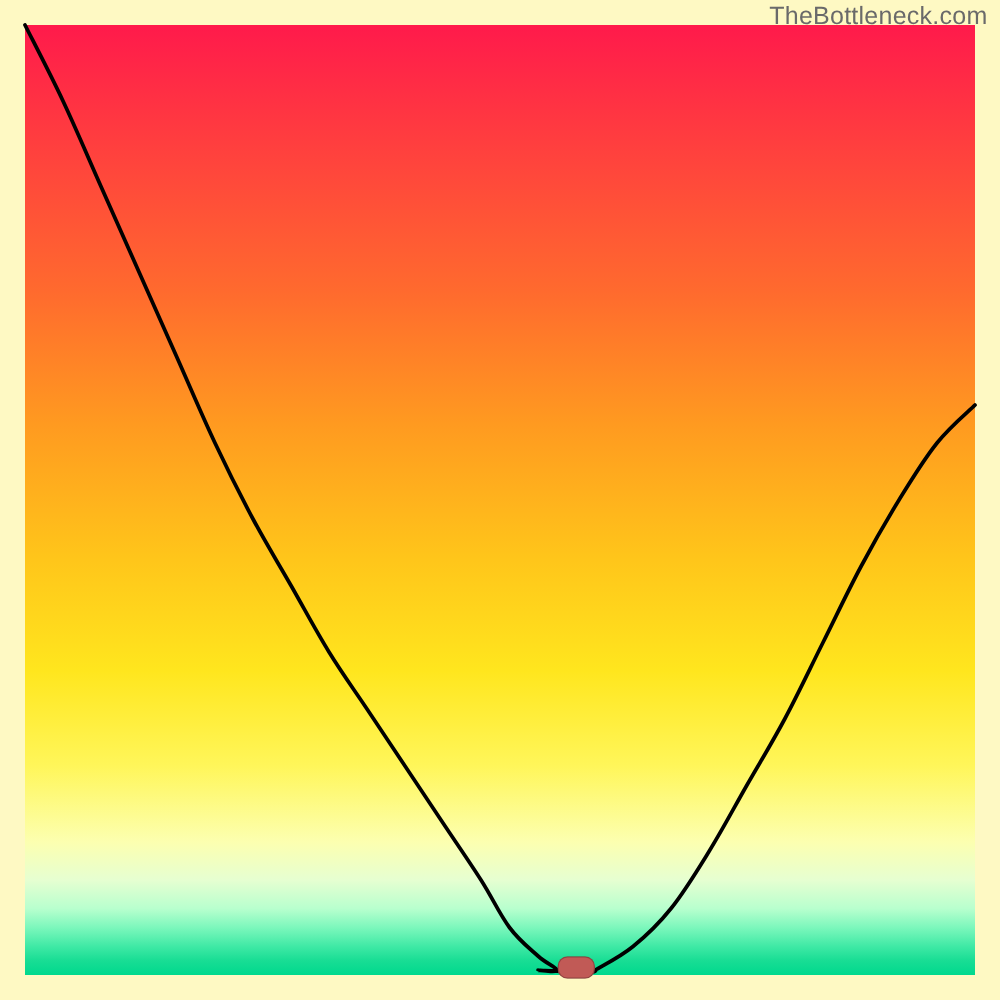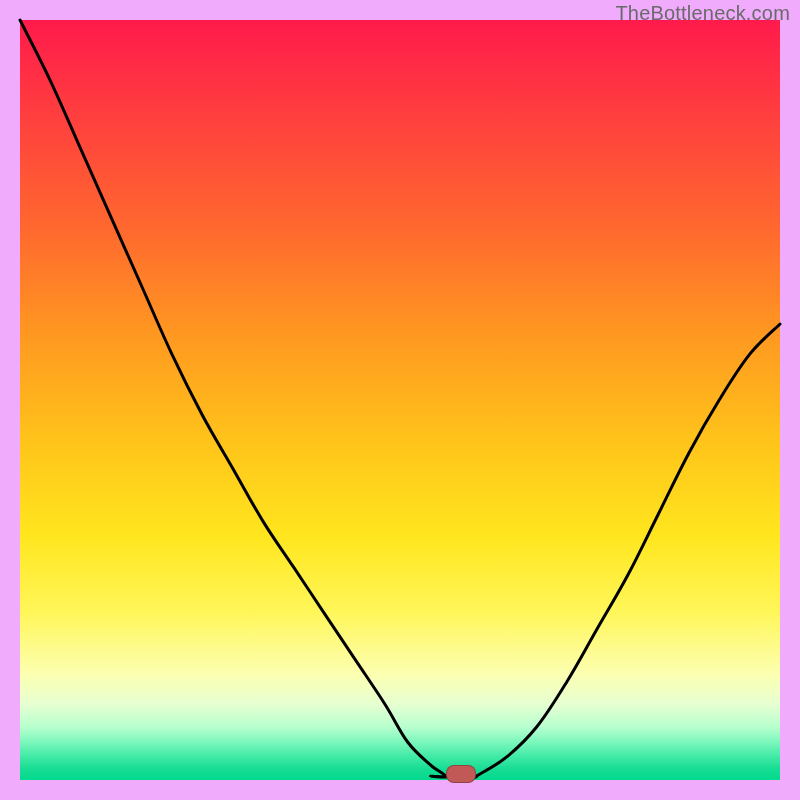--- a/index.html
+++ b/index.html
@@ -9,21 +9,21 @@
     height: 800px;
     background: #000;
     overflow: hidden;
   }
   .frame {
     position: absolute;
     left: 0;
     top: 0;
     width: 800px;
     height: 800px;
-    background: #f0abfc;
+    background: #fef9c3;
   }
   .plot {
     position: absolute;
     left: 20px;
     top: 20px;
     width: 760px;
     height: 760px;
     
     background: linear-gradient(to bottom,
       #ff1a4b 0%,

